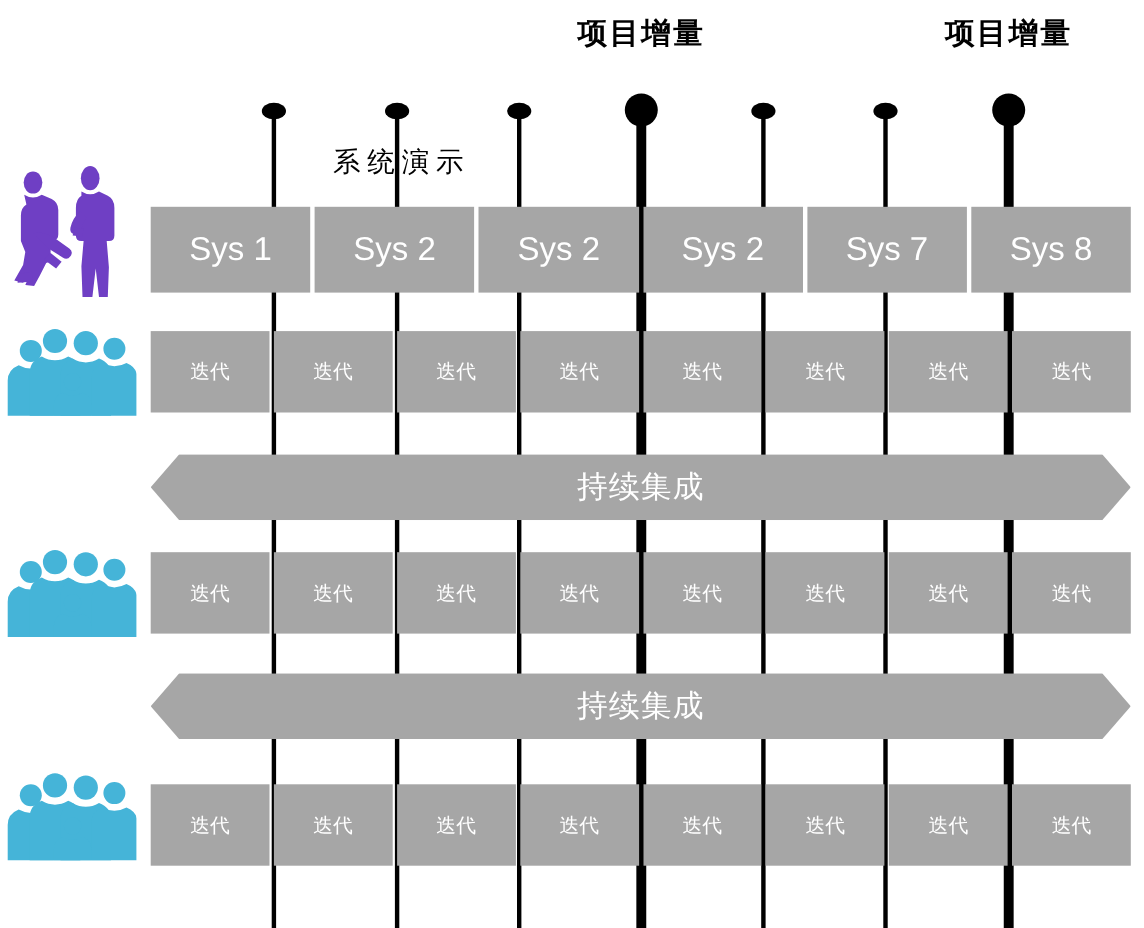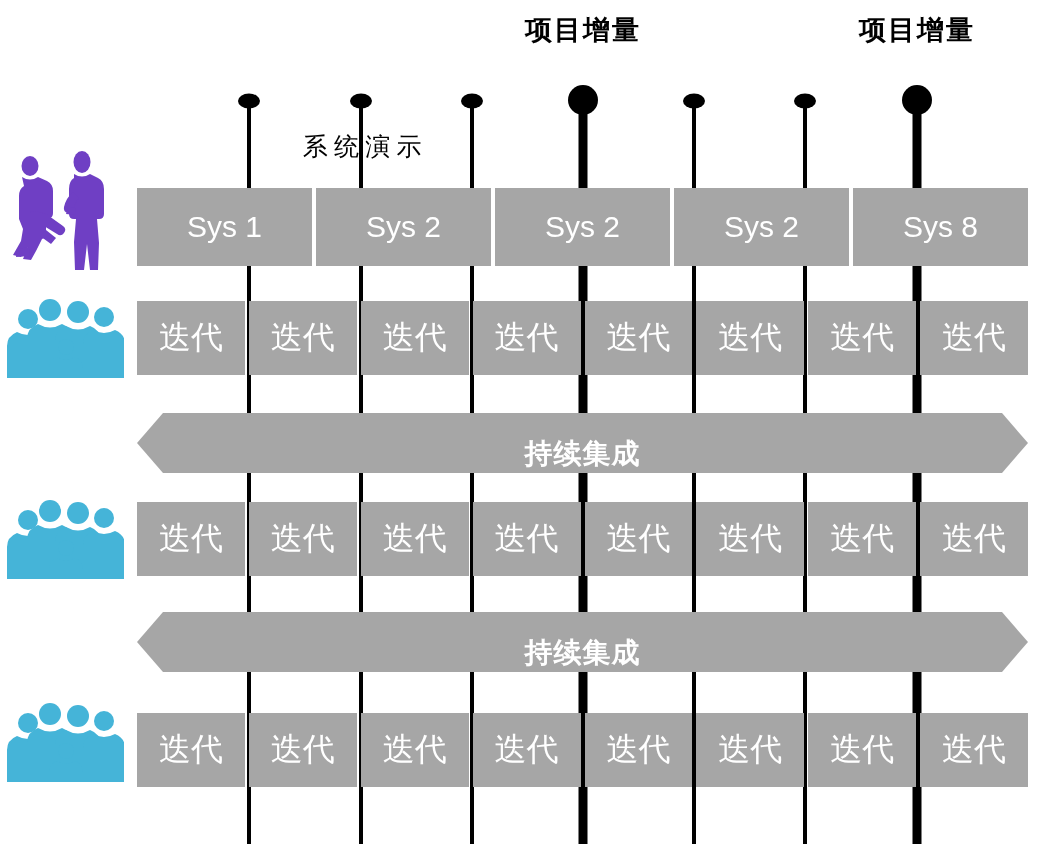--- a/index.html
+++ b/index.html
@@ -81,34 +81,33 @@
     color: #ffffff;
     display: flex;
     align-items: center;
     justify-content: center;
     height: 100%;
     box-sizing: border-box;
     margin-right: 4px;
   }
   .block:last-child { margin-right: 0; }
   .block.sys  { font-size: 30px; }
-  .block.iter { font-size: 32px; }
+  .block.iter { font-size: 18px; }
 
   
   .ci-banner {
     position: absolute;
     left: 137px;
     width: 891px;
     height: 60px;
     background: #a6a6a6;
     clip-path: polygon(0% 50%, 26px 0%, calc(100% - 26px) 0%, 100% 50%, calc(100% - 26px) 100%, 26px 100%);
     display: flex;
-    align-items: flex-end;
+    align-items: center;
     justify-content: center;
-    font-weight: bold;
   }
   .ci-label {
     color: #ffffff;
     font-size: 28px;
     letter-spacing: 1px;
   }
 
   
   .persona {
     position: absolute;
@@ -209,20 +208,21 @@
         <path d="M51 61 q9 5 18 0 q8 3 8 11 l0 10 l-34 0 l0 -10 q0 -8 8 -11 z"></path>
       </g>
     </svg>
   </div>
 
   <div class="block-row" style="top:188px; height:78px;">
     <div class="block sys">Sys 1</div>
     <div class="block sys">Sys 2</div>
     <div class="block sys">Sys 2</div>
     <div class="block sys">Sys 2</div>
+    <div class="block sys">Sys 7</div>
     <div class="block sys">Sys 8</div>
   </div>
 
   <div class="block-row" style="top:301px; height:74px;">
     <div class="block iter">迭代</div>
     <div class="block iter">迭代</div>
     <div class="block iter">迭代</div>
     <div class="block iter">迭代</div>
     <div class="block iter">迭代</div>
     <div class="block iter">迭代</div>

